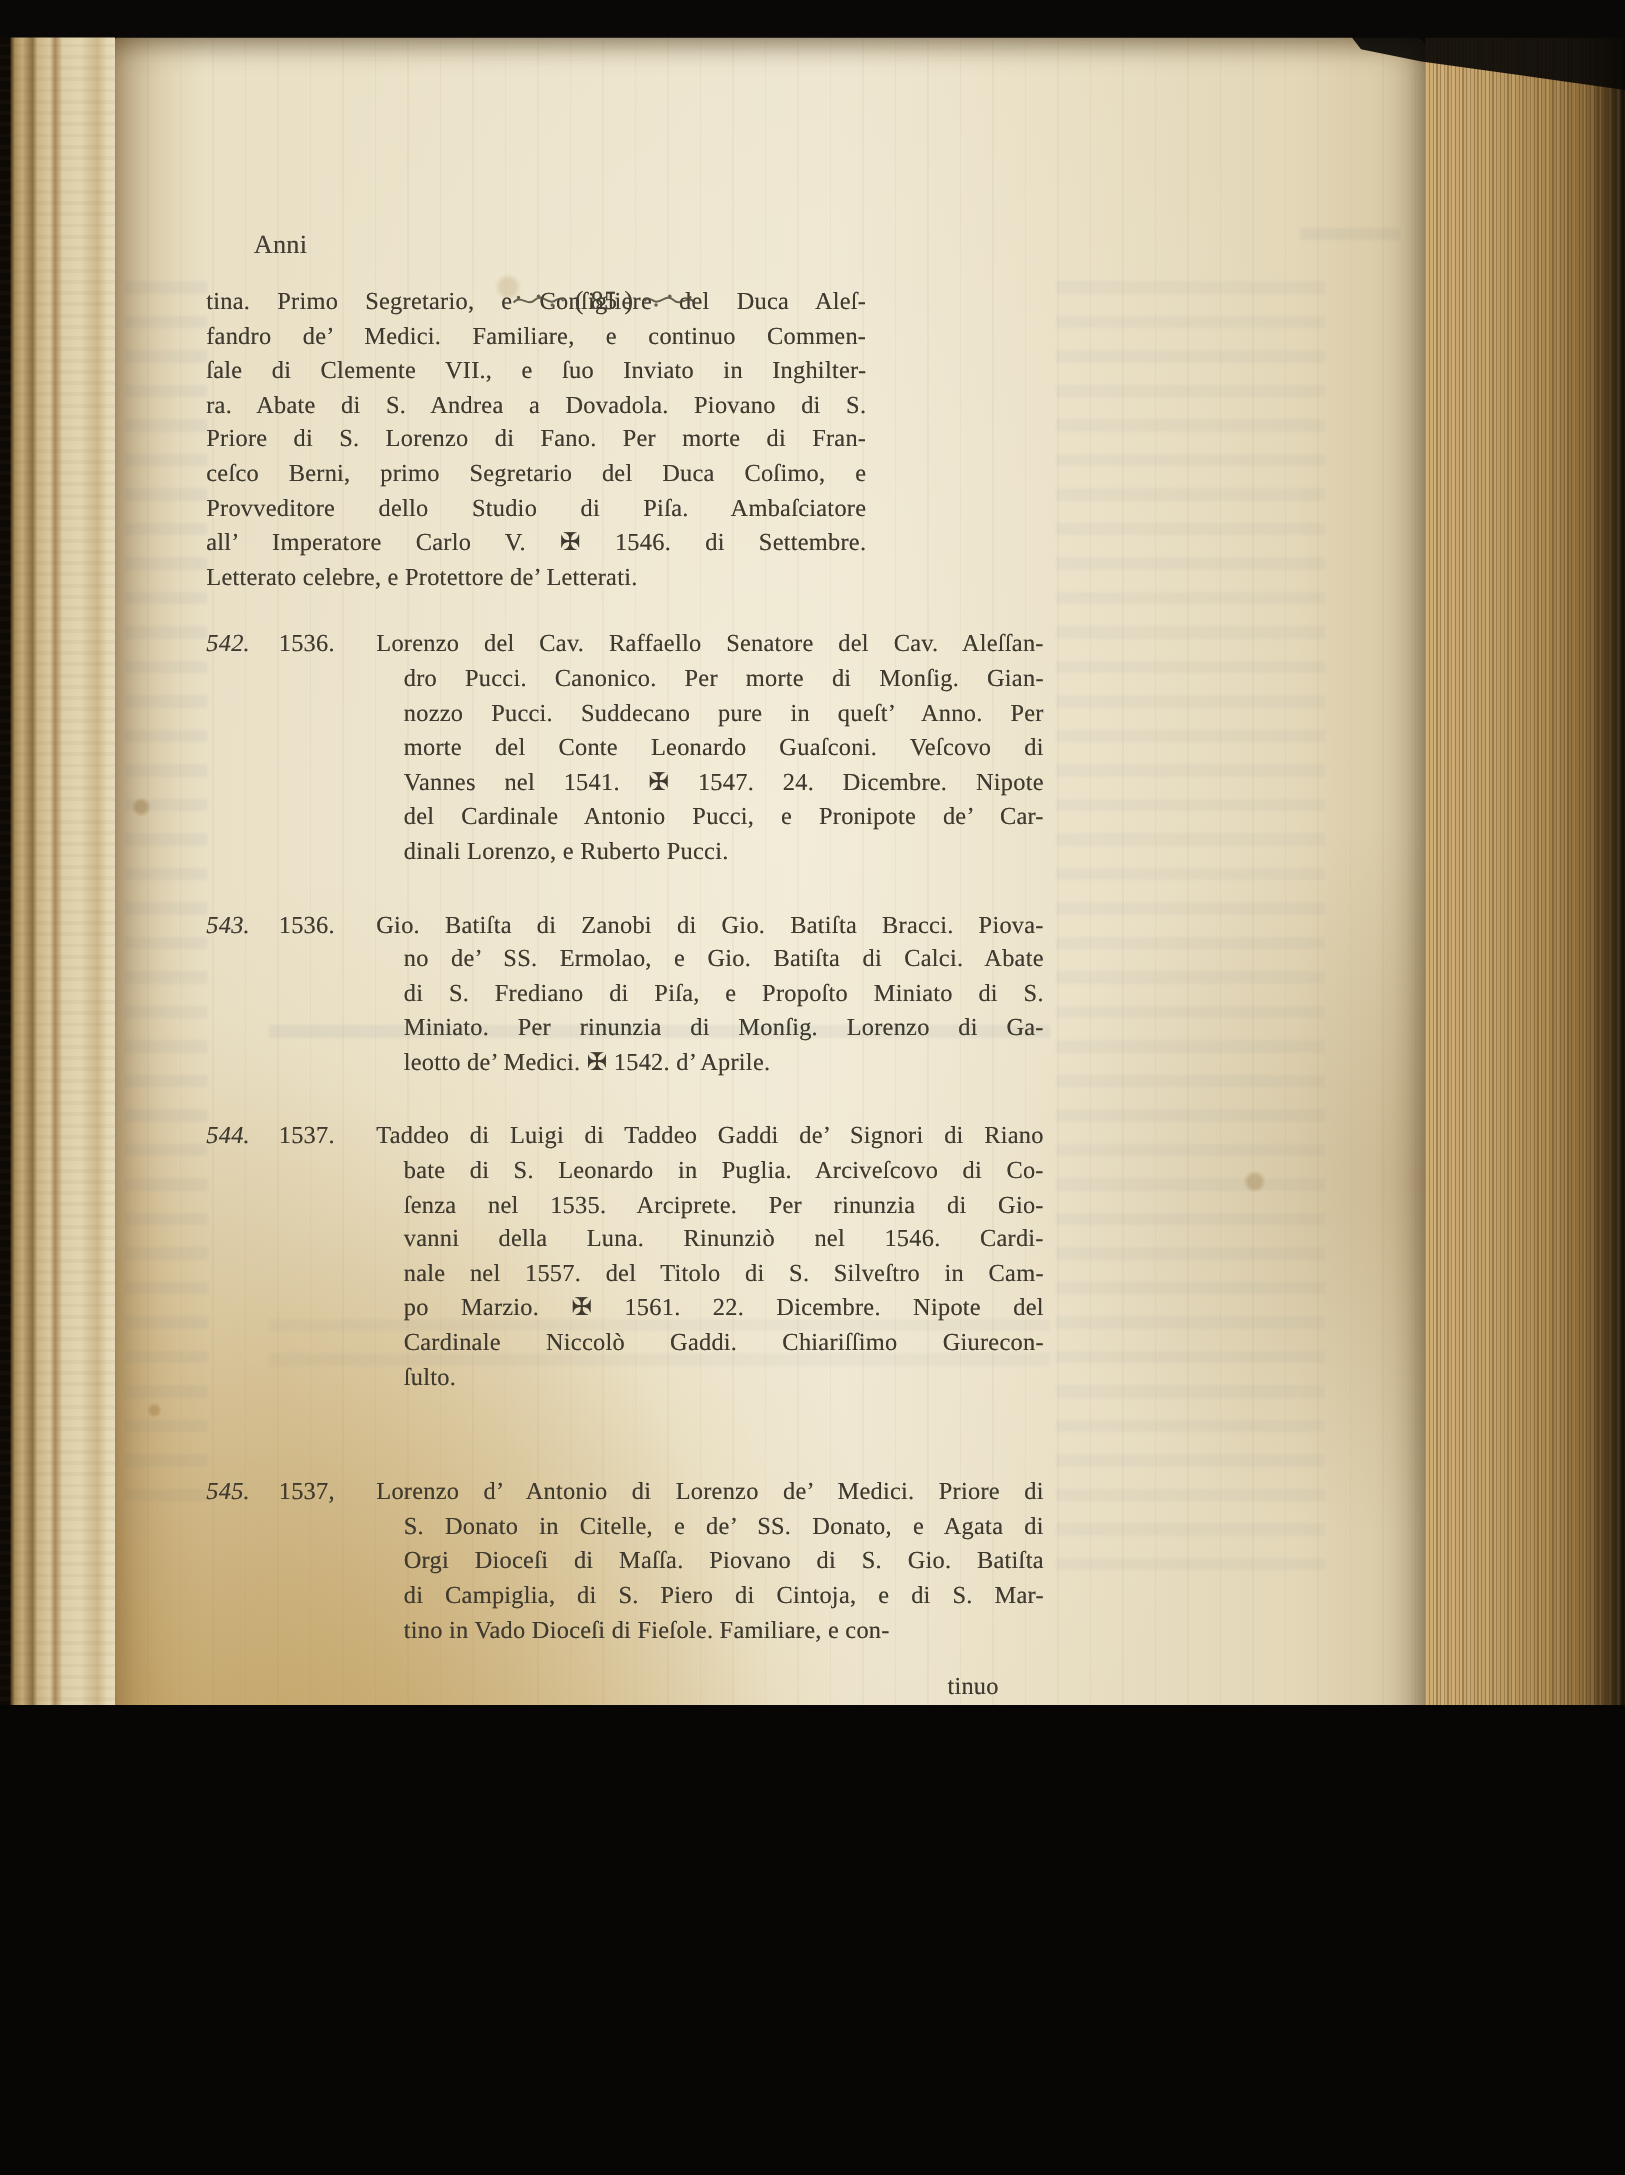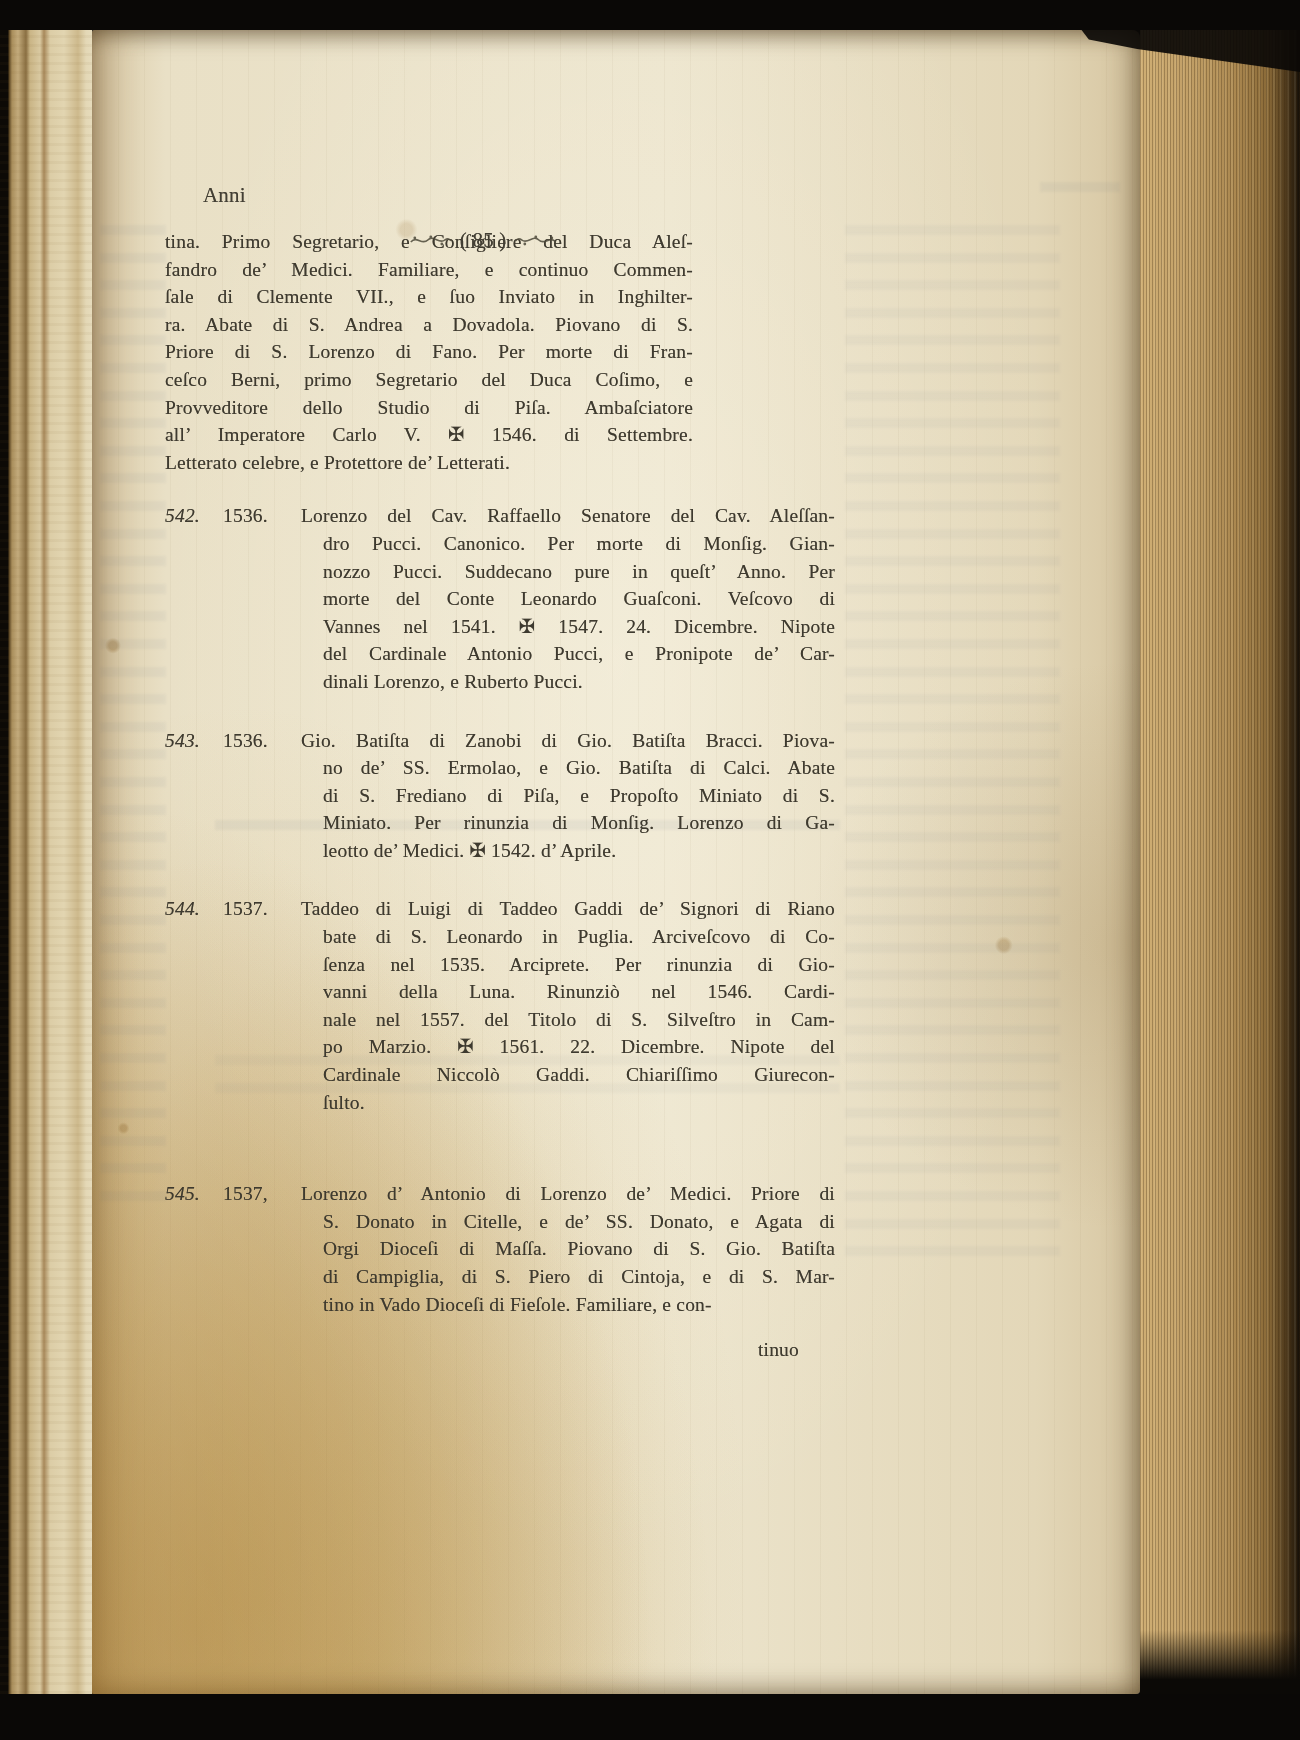--- a/index.html
+++ b/index.html
@@ -1,18 +1,18 @@
 <!DOCTYPE html>
 <html><head>
 <meta charset="utf-8">
 <style>
   * { margin:0; padding:0; box-sizing:border-box; }
   html, body { width:1300px; height:1740px; background:#070604; overflow:hidden; }
   .scene {
-    position:relative; width:1300px; height:1740px; overflow:hidden;
+    position:relative; width:1300px; height:1364px; overflow:hidden;
     background:linear-gradient(180deg,#0b0907,#090705);
     font-family:"Liberation Serif","DejaVu Serif",serif;
   }
   .black-top  { position:absolute; left:0; top:0;      width:100%; height:30px; background:#0a0806; z-index:6; }
   .black-bottom{position:absolute; left:0; top:1694px; width:100%; height:46px; background:#0a0806; z-index:6; }
 
   .left-edges {
     position:absolute; left:0; top:26px; width:92px; height:1668px; z-index:1;
     background:linear-gradient(90deg,
       #0d0a06 0px, #0d0a06 8px, #55401f 9px, #a98e5c 12px, #c3ab7c 18px,

